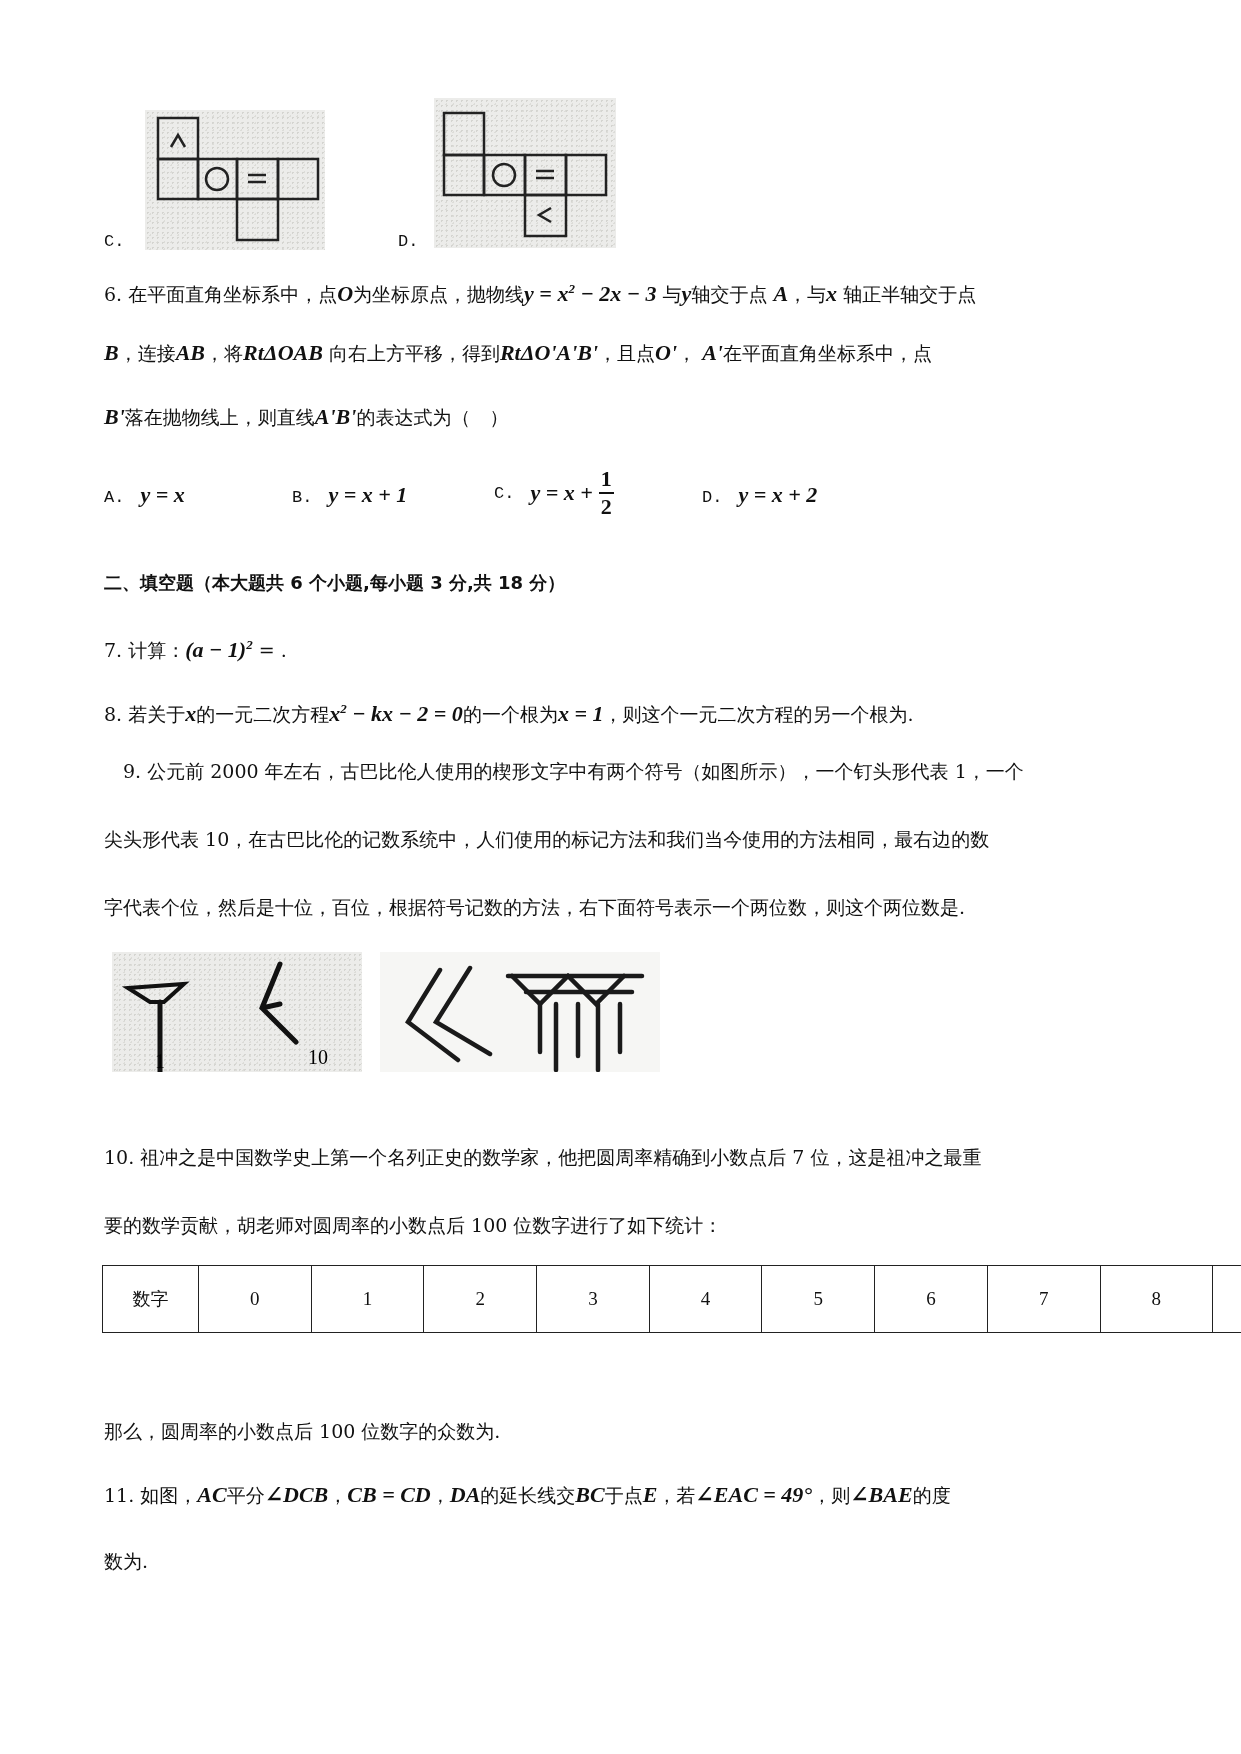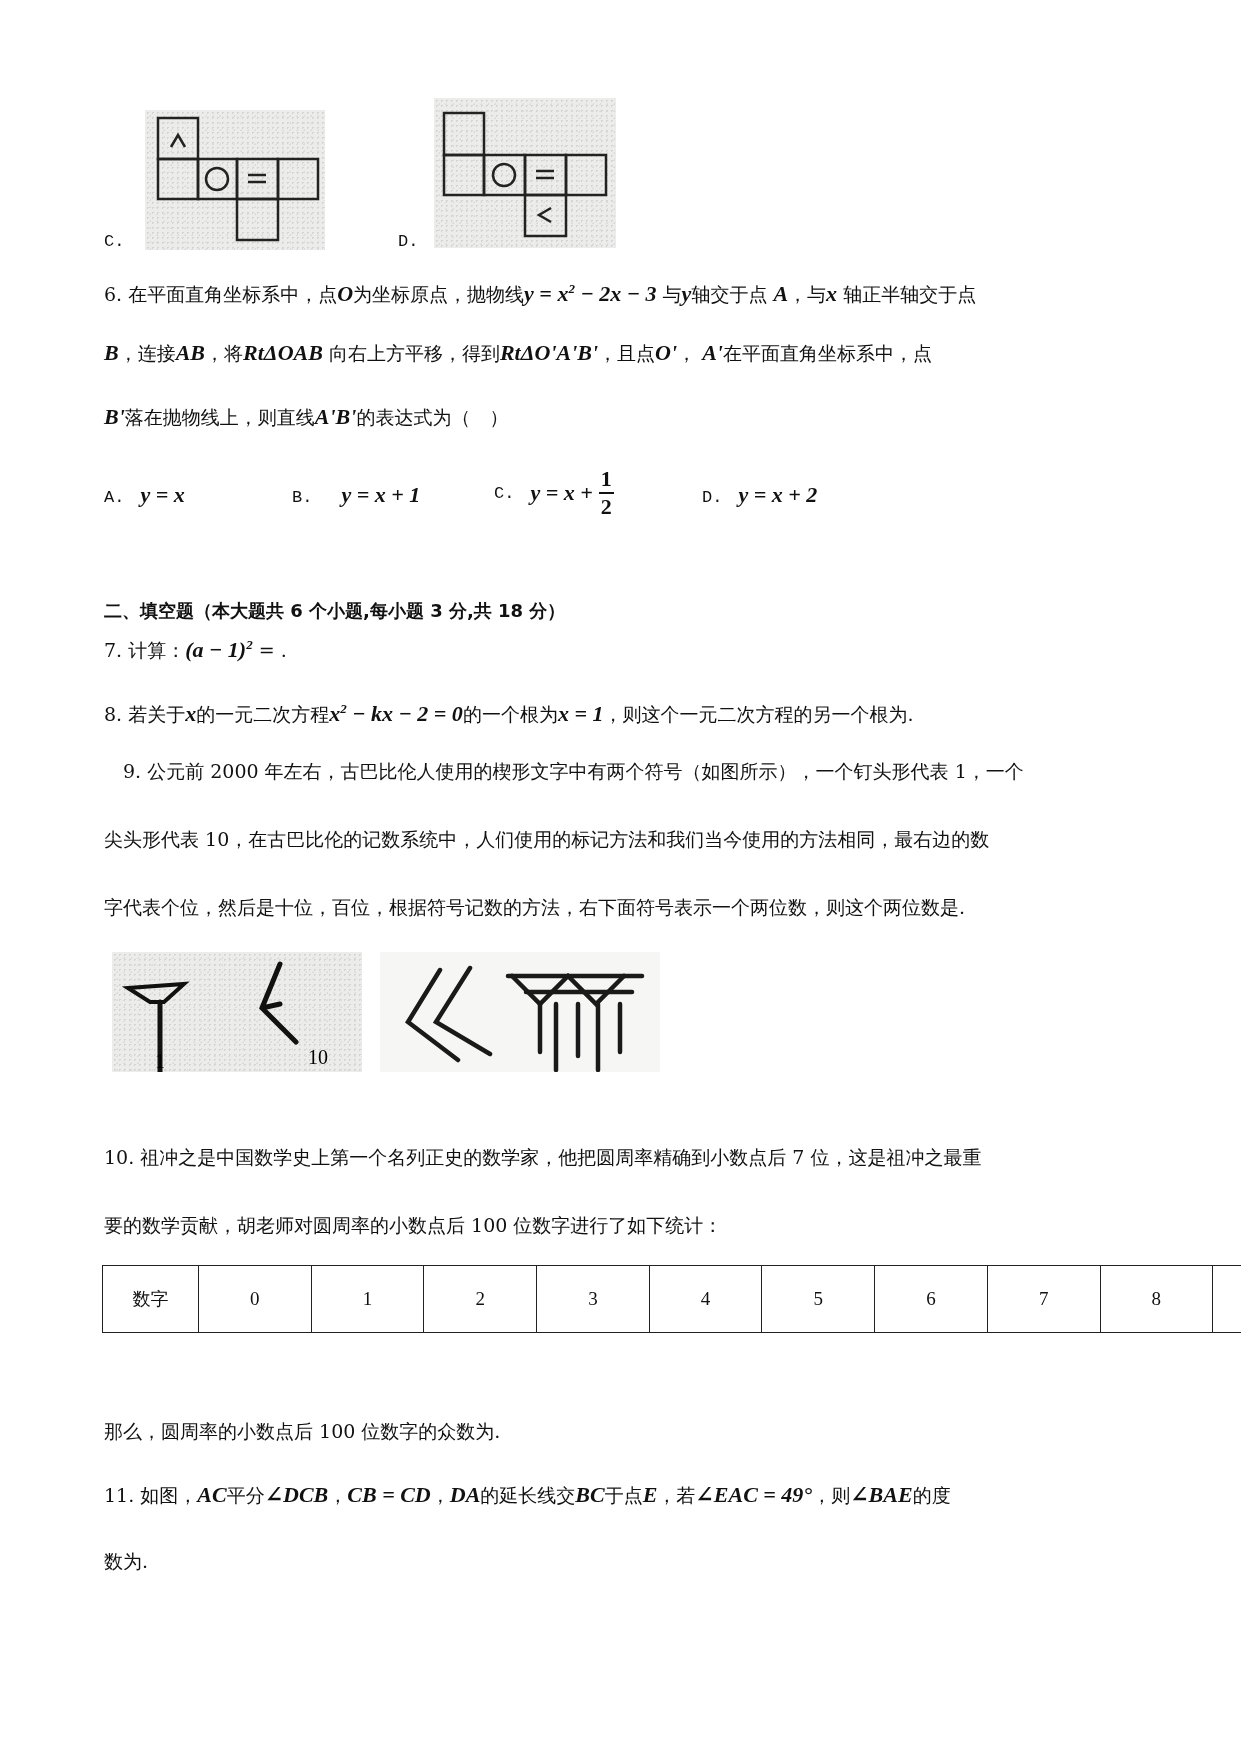--- a/index.html
+++ b/index.html
@@ -15,21 +15,21 @@
   .opt-label { font-family: "Liberation Mono", "DejaVu Sans Mono", monospace; font-size: 17px; }
   .scan {
     position: absolute;
     background-color: #ececea;
     background-image:
       radial-gradient(#d4d4d0 1px, transparent 1px),
       radial-gradient(#dcdcd8 1px, transparent 1px);
     background-size: 5px 5px, 7px 7px;
     background-position: 0 0, 2px 3px;
   }
-  .sec-title { font-weight: bold; font-family: "DejaVu Sans", "Liberation Sans", sans-serif; font-size: 18px; margin-top: 28px; }
+  .sec-title { font-weight: bold; font-family: "DejaVu Sans", "Liberation Sans", sans-serif; font-size: 18px; }
   table.freq {
     position: absolute; left: 102px; top: 1265px; width: 1224px;
     border-collapse: collapse; font-family: "Liberation Serif", "DejaVu Serif", serif; font-size: 19px;
   }
   table.freq td {
     border: 1.5px solid #222; height: 64px; text-align: center; vertical-align: middle;
   }
   table.freq td.hdr { width: 93px; font-family: "DejaVu Sans", "Liberation Sans", sans-serif; font-size: 18px; }
   .frac { display: inline-block; vertical-align: middle; text-align: center; line-height: 1; }
   .frac .num { display: block; border-bottom: 2px solid #111; padding: 0 2px 2px; }
@@ -92,21 +92,21 @@
 <div class="line" style="top:404px;">
   <span class="m">B'</span><span>落在抛物线上，则直线</span><span class="m">A'B'</span><span>的表达式为（　）</span>
 </div>
 
 <div class="abs" style="left:104px;top:482px;white-space:nowrap;">
   <span class="opt-label">A.</span>
   <span class="m" style="margin-left:10px;">y = x</span>
 </div>
 <div class="abs" style="left:292px;top:482px;white-space:nowrap;">
   <span class="opt-label">B.</span>
-  <span class="m" style="margin-left:23px;">y = x + 1</span>
+  <span class="m" style="margin-left:10px;">y = x + 1</span>
 </div>
 <div class="abs" style="left:494px;top:468px;white-space:nowrap;">
   <span class="opt-label" style="vertical-align:middle;">C.</span>
   <span class="m" style="margin-left:10px;vertical-align:middle;">y = x +</span>
   <span class="frac mn"><span class="num">1</span><span class="den">2</span></span>
 </div>
 <div class="abs" style="left:702px;top:482px;white-space:nowrap;">
   <span class="opt-label">D.</span>
   <span class="m" style="margin-left:10px;">y = x + 2</span>
 </div>

